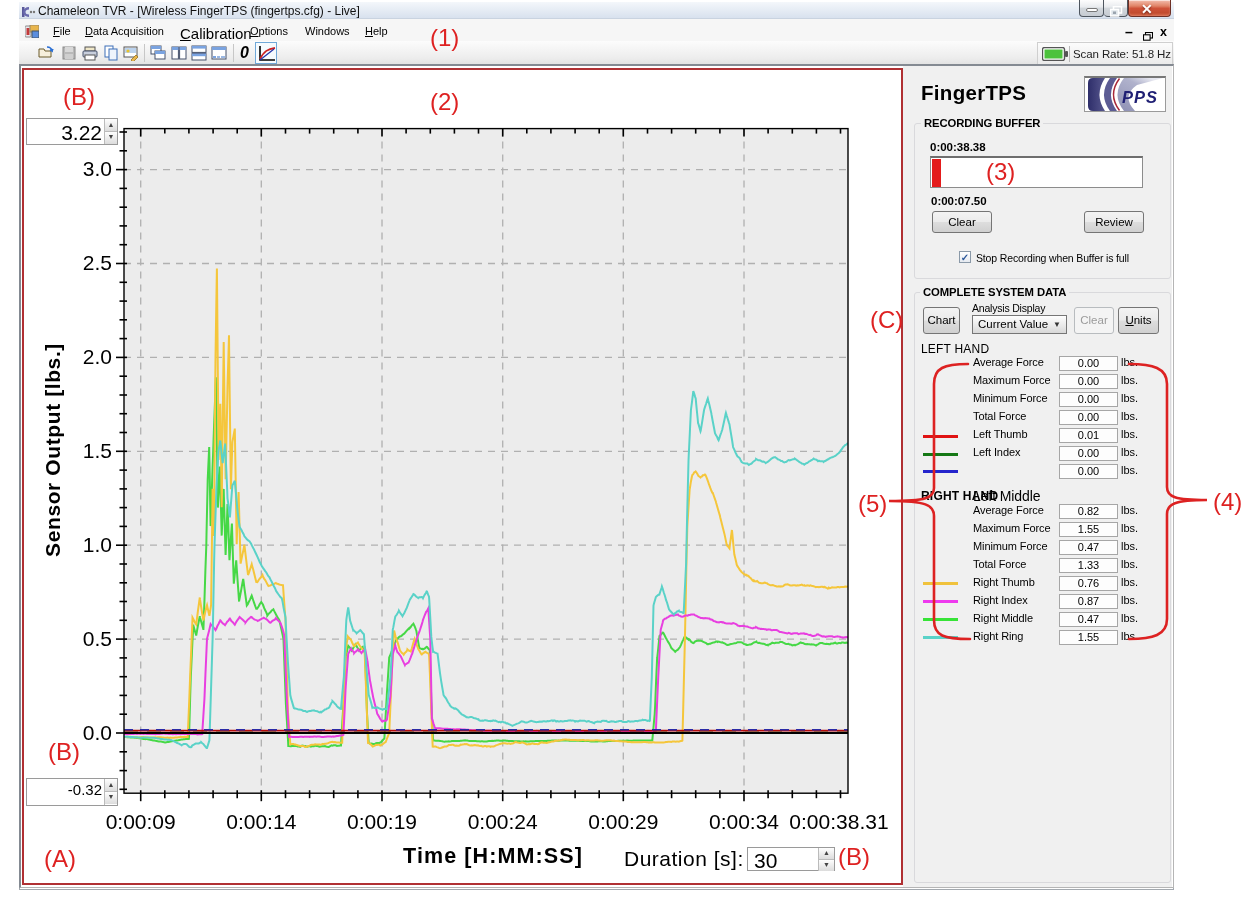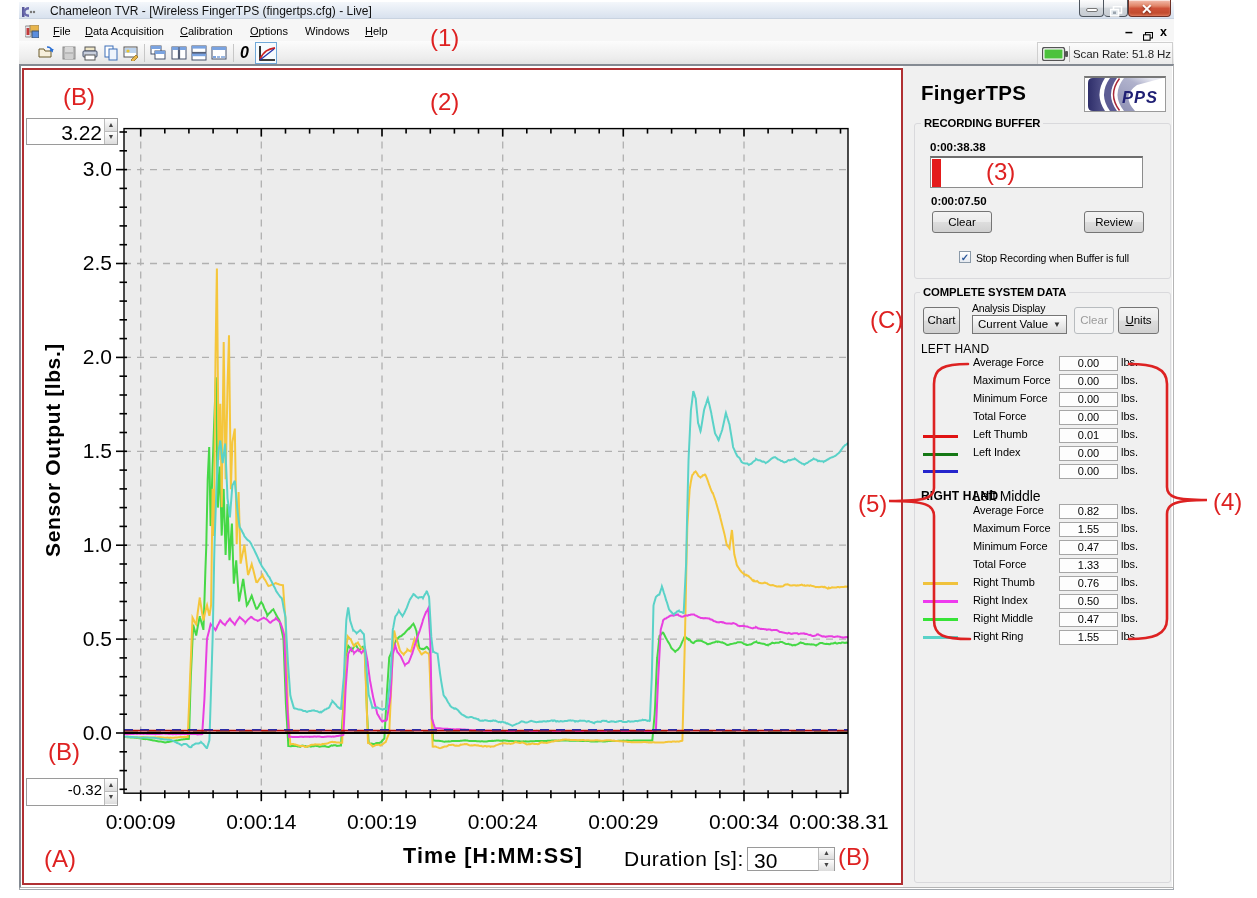--- a/index.html
+++ b/index.html
@@ -15,21 +15,21 @@
 </style></head><body>
 
 <div class="abs" style="left:19px;top:2px;width:1155px;height:888px;border:1px solid #a2a8ae;border-top:none;background:#fff"></div>
 <div class="abs" style="left:19px;top:2px;width:1155px;height:17px;background:linear-gradient(#f4f7fb,#e3eaf3 60%,#d8e1ee);border-bottom:1px solid #c9d3e0"></div>
 <div class="abs" style="left:21px;top:4px"><svg width="15" height="12">
       <path d="M1,1 h2.5 v10 h-2.5 z" fill="#5a5a9a"></path>
       <path d="M8,1 a6,5 0 0 0 0,10 l0,-2.5 a3.5,2.5 0 0 1 0,-5 z" fill="#6a6aae"></path>
       <circle cx="10" cy="6" r="1.2" fill="#777"></circle>
       <circle cx="13" cy="6" r="1.2" fill="#777"></circle>
     </svg></div>
-<div class="abs" style="left:50px;top:4px;font-size:12px;color:#111">Chameleon TVR - [Wireless FingerTPS (fingertps.cfg) - Live]</div>
+<div class="abs" style="left:38px;top:4px;font-size:12px;color:#111">Chameleon TVR - [Wireless FingerTPS (fingertps.cfg) - Live]</div>
 
 <div class="abs" style="left:1079px;top:0;width:25px;height:17px;border:1px solid #4e565f;border-top:none;border-radius:0 0 4px 4px;background:linear-gradient(#fdfdfd,#e8ebee 45%,#d2d7dc 50%,#c6cbd2)"></div>
 <div class="abs" style="left:1104px;top:0;width:24px;height:17px;border:1px solid #4e565f;border-top:none;border-left:none;border-radius:0 0 4px 4px;background:linear-gradient(#fdfdfd,#e8ebee 45%,#d2d7dc 50%,#c6cbd2)"></div>
 <div class="abs" style="left:1128px;top:0;width:43px;height:17px;border:1px solid #6e3026;border-top:none;border-radius:0 0 4px 4px;background:linear-gradient(#f4beae,#e08366 38%,#cf5238 52%,#c24c30 80%,#d86a4a);box-shadow:inset 0 1px 0 rgba(255,255,255,.55), inset 0 0 2px rgba(255,255,255,.35)"></div>
 <div class="abs" style="left:1086px;top:8px;width:12px;height:4px;background:#fff;border:1px solid #777;border-radius:2px"></div>
 <div class="abs" style="left:1110px;top:3px"><svg width="13" height="11">
       <rect x="3.5" y="0.5" width="8" height="6.5" fill="none" stroke="#fff" stroke-width="1.6"></rect>
       <rect x="0.5" y="3.5" width="8" height="6.5" fill="#dfe5ea" stroke="#fff" stroke-width="1.6"></rect>
       <rect x="3" y="5.5" width="3" height="2.5" fill="#9aa4ae"></rect>
     </svg></div>
@@ -37,21 +37,21 @@
 
 <div class="abs" style="left:19px;top:19px;width:1155px;height:22px;background:#f6f6f6"></div>
 <div class="abs" style="left:25px;top:24px"><svg width="14" height="13">
       <rect x="0" y="1" width="6" height="11" rx="1" fill="#e8e8ee" stroke="#888"></rect>
       <rect x="1.5" y="3" width="3" height="7" fill="#c23a3a"></rect>
       <rect x="5" y="0" width="9" height="7" fill="#e8b54c" stroke="#986"></rect>
       <rect x="7" y="6" width="7" height="7" fill="#5c8ede" stroke="#456"></rect>
     </svg></div>
 <div class="abs" style="left:53px;top:25px;font-size:11px"><u>F</u>ile</div>
 <div class="abs" style="left:85px;top:25px;font-size:11px"><u>D</u>ata Acquisition</div>
-<div class="abs" style="left:180px;top:25px;font-size:11px"><u>C</u>alibration</div>
+<div class="abs" style="left:180px;top:25px;font-size:15px"><u>C</u>alibration</div>
 <div class="abs" style="left:250px;top:25px;font-size:11px"><u>O</u>ptions</div>
 <div class="abs" style="left:305px;top:25px;font-size:11px">Windows</div>
 <div class="abs" style="left:365px;top:25px;font-size:11px"><u>H</u>elp</div>
 <div class="abs" style="left:1125px;top:24px;font-size:14px;font-weight:bold">–</div>
 <div class="abs" style="left:1143px;top:27px"><svg width="10" height="9">
       <rect x="2.5" y="0.5" width="7" height="5.5" fill="none" stroke="#000" stroke-width="1.1"></rect>
       <rect x="0.5" y="2.8" width="6.6" height="5.4" fill="#f6f6f6" stroke="#000" stroke-width="1.1"></rect>
     </svg></div>
 <div class="abs" style="left:1160px;top:25px;font-size:12.5px;font-weight:bold">x</div>
 
@@ -382,21 +382,21 @@
 <div style="position:absolute;left:1121px;top:540px;font-size:11px">lbs.</div>
 <div style="position:absolute;left:973px;top:558px;font-size:11px;letter-spacing:-0.1px">Total Force</div>
 <div class="vbox" style="top:558px">1.33</div>
 <div style="position:absolute;left:1121px;top:558px;font-size:11px">lbs.</div>
 <div style="position:absolute;left:923px;top:582px;width:35px;height:3px;background:#f0c23c"></div>
 <div style="position:absolute;left:973px;top:576px;font-size:11px;letter-spacing:-0.1px">Right Thumb</div>
 <div class="vbox" style="top:576px">0.76</div>
 <div style="position:absolute;left:1121px;top:576px;font-size:11px">lbs.</div>
 <div style="position:absolute;left:923px;top:600px;width:35px;height:3px;background:#ee3aee"></div>
 <div style="position:absolute;left:973px;top:594px;font-size:11px;letter-spacing:-0.1px">Right Index</div>
-<div class="vbox" style="top:594px">0.50</div>
+<div class="vbox" style="top:594px">0.87</div>
 <div style="position:absolute;left:1121px;top:594px;font-size:11px">lbs.</div>
 <div style="position:absolute;left:923px;top:618px;width:35px;height:3px;background:#37e337"></div>
 <div style="position:absolute;left:973px;top:612px;font-size:11px;letter-spacing:-0.1px">Right Middle</div>
 <div class="vbox" style="top:612px">0.47</div>
 <div style="position:absolute;left:1121px;top:612px;font-size:11px">lbs.</div>
 <div style="position:absolute;left:923px;top:636px;width:35px;height:3px;background:#5ad2c8"></div>
 <div style="position:absolute;left:973px;top:630px;font-size:11px;letter-spacing:-0.1px">Right Ring</div>
 <div class="vbox" style="top:630px">1.55</div>
 <div style="position:absolute;left:1121px;top:630px;font-size:11px">lbs.</div>
 

